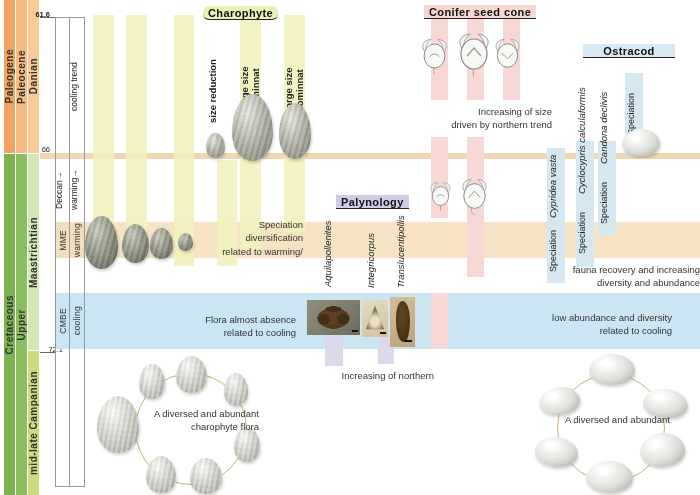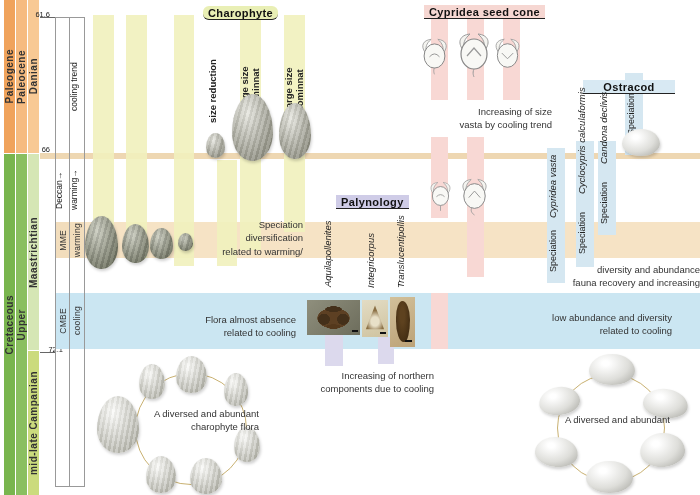--- a/index.html
+++ b/index.html
@@ -64,21 +64,21 @@
   <div class="strat-col" style="left:28px;top:0;width:11px;height:153px;background:#f8c994;">
     <span>Danian</span>
     </div>
   <div class="strat-col" style="left:28px;top:154px;width:11px;height:196px;background:#d5e6b5;">
     <span>Maastrichtian</span>
     </div>
   <div class="strat-col" style="left:28px;top:351px;width:11px;height:144px;background:#cbdb7d;">
     <span>mid-late Campanian</span>
     </div>
 
-  <div class="age" style="left:34px;top:10px;">61.6</div>
+  <div class="age" style="left:34px;top:10px;font-weight:bold;">61.6</div>
   <div class="age" style="left:34px;top:145px;">66</div>
   <div class="age" style="left:47px;top:345px;">72.1</div>
   <div class="tick" style="left:40px;top:17px;width:15px;"></div>
   <div class="tick" style="left:40px;top:153px;width:15px;"></div>
   <div class="tick" style="left:40px;top:352px;width:15px;"></div>
 
   <div class="band" style="left:40px;top:153px;width:660px;height:6px;background:#eed7b2;"></div>
   <div class="band" style="left:85px;top:222px;width:615px;height:36px;background:#f6e3c5;"></div>
   <div class="band" style="left:85px;top:293px;width:615px;height:56px;background:#cbe6f2;"></div>
 
@@ -116,22 +116,22 @@
 
   <div class="band" style="left:625px;top:73px;width:18px;height:82px;background:#d5e7f1;"></div>
   <div class="band" style="left:598px;top:141px;width:18px;height:94px;background:#d5e7f1;"></div>
   <div class="band" style="left:576px;top:141px;width:18px;height:126px;background:#d5e7f1;"></div>
   <div class="band" style="left:547px;top:148px;width:18px;height:135px;background:#d5e7f1;"></div>
 
   <div class="band" style="left:325px;top:335px;width:18px;height:31px;background:#dcd9ed;"></div>
   <div class="band" style="left:378px;top:337px;width:16px;height:27px;background:#dcd9ed;"></div>
 
   <div class="title" style="left:203px;top:6px;background:#e9efb5;border-radius:6px;">Charophyte</div>
-  <div class="title" style="left:424px;top:5px;background:#f6d7d2;">Cypridea seed cone</div>
-  <div class="title" style="left:583px;top:44px;background:#d8e9f3;width:82px;margin-top:36px;">Ostracod</div>
+  <div class="title" style="left:424px;top:5px;background:#f6d7d2;">Conifer seed cone</div>
+  <div class="title" style="left:583px;top:44px;background:#d8e9f3;width:82px;">Ostracod</div>
   <div class="title" style="left:336px;top:195px;background:#cfcce7;">Palynology</div>
 
   <div class="vt bold" style="left:208px;top:50px;width:16px;height:82px;">size reduction</div>
   <div class="vt bold" style="left:240px;top:50px;width:26px;height:80px;">Large size dominnat</div>
   <div class="vt bold" style="left:284px;top:52px;width:26px;height:78px;">Large size dominnat</div>
 
   <div class="charo" style="left:206px;top:133px;width:19px;height:25px;"></div>
   <div class="charo" style="left:232px;top:94px;width:41px;height:67px;"></div>
   <div class="charo" style="left:279px;top:103px;width:32px;height:56px;"></div>
 
@@ -180,21 +180,21 @@
   <svg class="cone" style="left:458px;top:174px;width:33px;height:44px;" viewBox="0 0 40 48">
     <path d="M9 20 C3 12 6 5 16 4 C10 9 9 14 10 19 Z" fill="#f4f4f0" stroke="#999" stroke-width="1"></path>
     <path d="M31 20 C37 12 34 5 24 4 C30 9 31 14 30 19 Z" fill="#f4f4f0" stroke="#999" stroke-width="1"></path>
     <ellipse cx="20" cy="24" rx="13" ry="15" fill="#f8f8f5" stroke="#888" stroke-width="1.2"></ellipse>
     <path d="M13 26 L20 18 L27 26" fill="none" stroke="#999" stroke-width="1.2"></path>
     <path d="M17 38 C14 42 18 46 20 47" fill="none" stroke="#999" stroke-width="1"></path>
   </svg>
 
   <div class="note" style="left:408px;top:105px;width:144px;">
     <div>Increasing of size</div>
-    <div>vasta by cooling trend</div>
+    <div>driven by northern trend</div>
   </div>
 
   <div class="vt sp" style="left:323px;top:213px;width:16px;height:82px;">Aquilapollenites</div>
   <div class="vt sp" style="left:366px;top:226px;width:16px;height:69px;">Integricorpus</div>
   <div class="vt sp" style="left:396px;top:209px;width:16px;height:86px;">Translucentipollis</div>
 
   <div class="photo" style="left:307px;top:300px;width:53px;height:35px;
        background:
          radial-gradient(closest-side at 50% 26%, #44301a 30%, transparent 32%),
          radial-gradient(closest-side at 32% 55%, #44301a 34%, transparent 36%),
@@ -212,36 +212,35 @@
   </div>
   <div class="photo" style="left:390px;top:297px;width:25px;height:50px;background:linear-gradient(150deg,#d2c09a,#bca277);">
     <div style="position:absolute;left:22%;top:8%;width:56%;height:82%;
          border-radius:45% 55% 40% 55%/40% 45% 55% 50%;
          background:radial-gradient(ellipse at 45% 35%, #5e421f 20%, #3c2810 90%);"></div>
     <div class="sbar" style="right:3px;bottom:5px;width:7px;height:2px;"></div>
   </div>
 
   <div class="note" style="left:298px;top:369px;width:136px;">
     <div>Increasing of northern</div>
-    <div>components due to cooling</div>
   </div>
 
   <div class="vt sp" style="left:548px;top:152px;width:16px;height:68px;">Cypridea vasta</div>
   <div class="vt sp" style="left:577px;top:80px;width:16px;height:122px;">Cyclocypris calculaformis</div>
   <div class="vt sp" style="left:599px;top:88px;width:16px;height:80px;">Candona declivis</div>
   <div class="vt" style="left:548px;top:222px;width:16px;height:58px;font-size:9px;">Speciation</div>
   <div class="vt" style="left:577px;top:204px;width:16px;height:58px;font-size:9px;">Speciation</div>
   <div class="vt" style="left:599px;top:174px;width:16px;height:58px;font-size:9px;">Speciation</div>
   <div class="vt" style="left:626px;top:78px;width:16px;height:72px;font-size:9px;">Speciation</div>
 
   <div class="ostra" style="left:622px;top:129px;width:38px;height:27px;"></div>
 
   <div class="note" style="left:558px;top:263px;width:142px;">
+    <div>fauna recovery and increasing</div>
     <div>diversity and abundance</div>
-    <div>fauna recovery and increasing</div>
   </div>
   <div class="note" style="left:526px;top:311px;width:146px;">
     <div>low abundance and diversity</div>
     <div>related to cooling</div>
   </div>
 
   <div class="ring" style="left:135px;top:373px;width:110px;height:110px;"></div>
   <div class="charo light" style="left:97px;top:396px;width:42px;height:57px;"></div>
   <div class="charo light" style="left:139px;top:364px;width:26px;height:35px;"></div>
   <div class="charo light" style="left:176px;top:356px;width:31px;height:37px;"></div>

